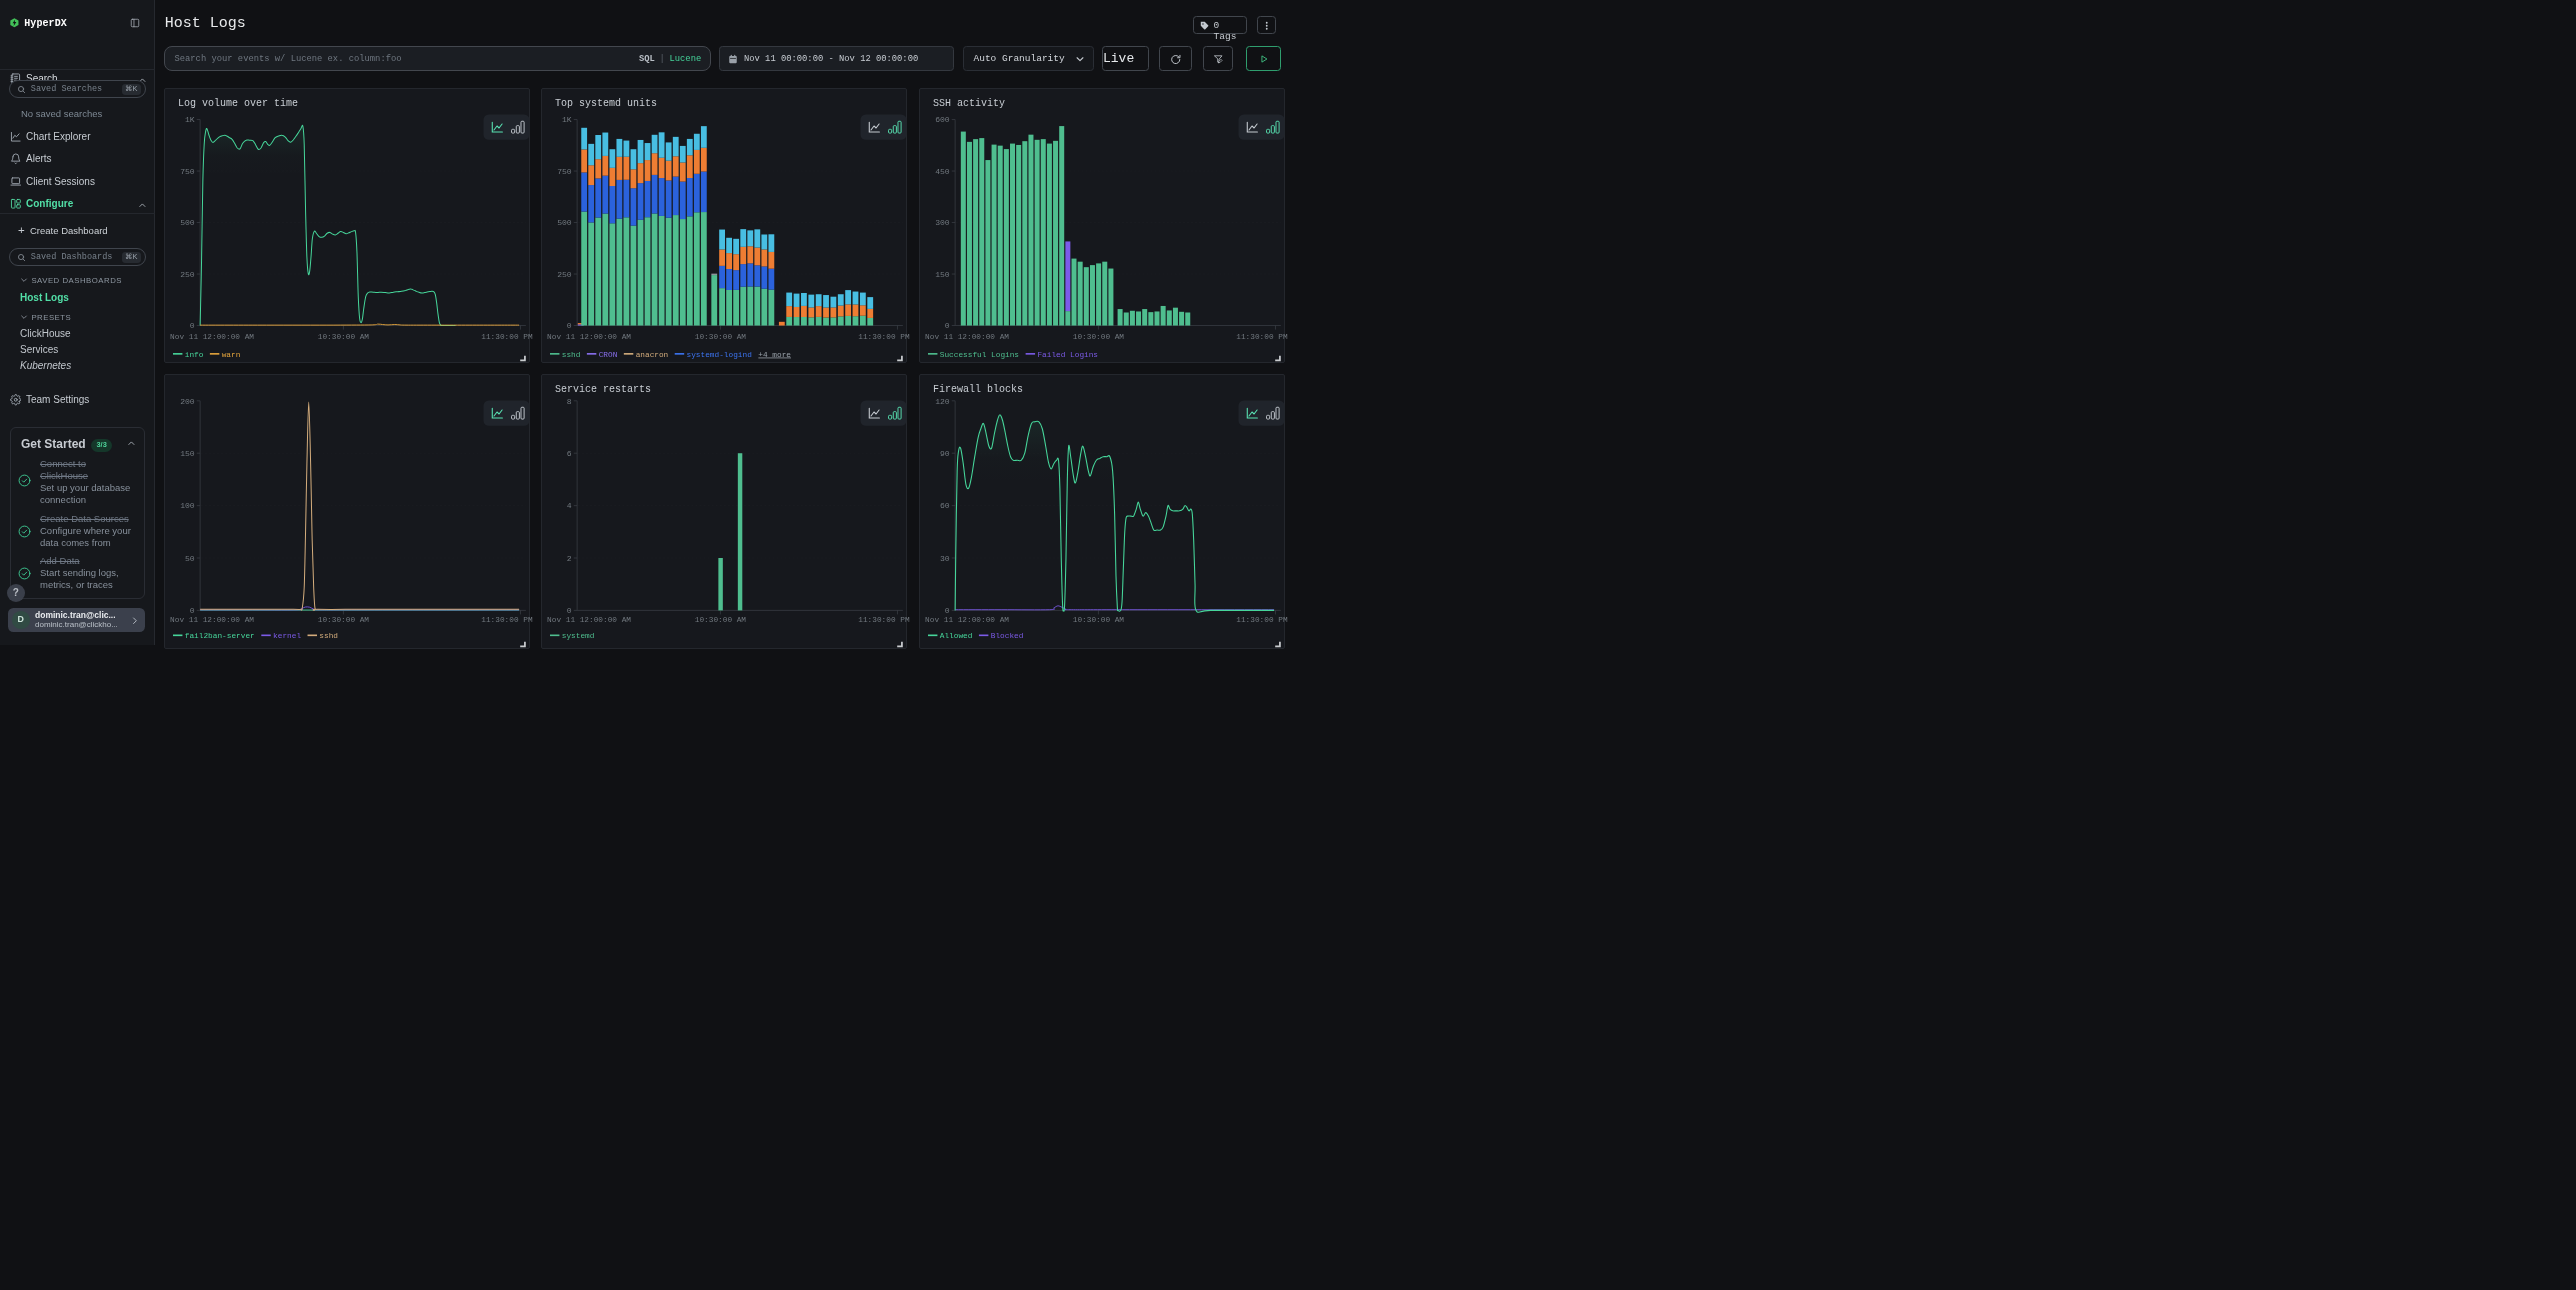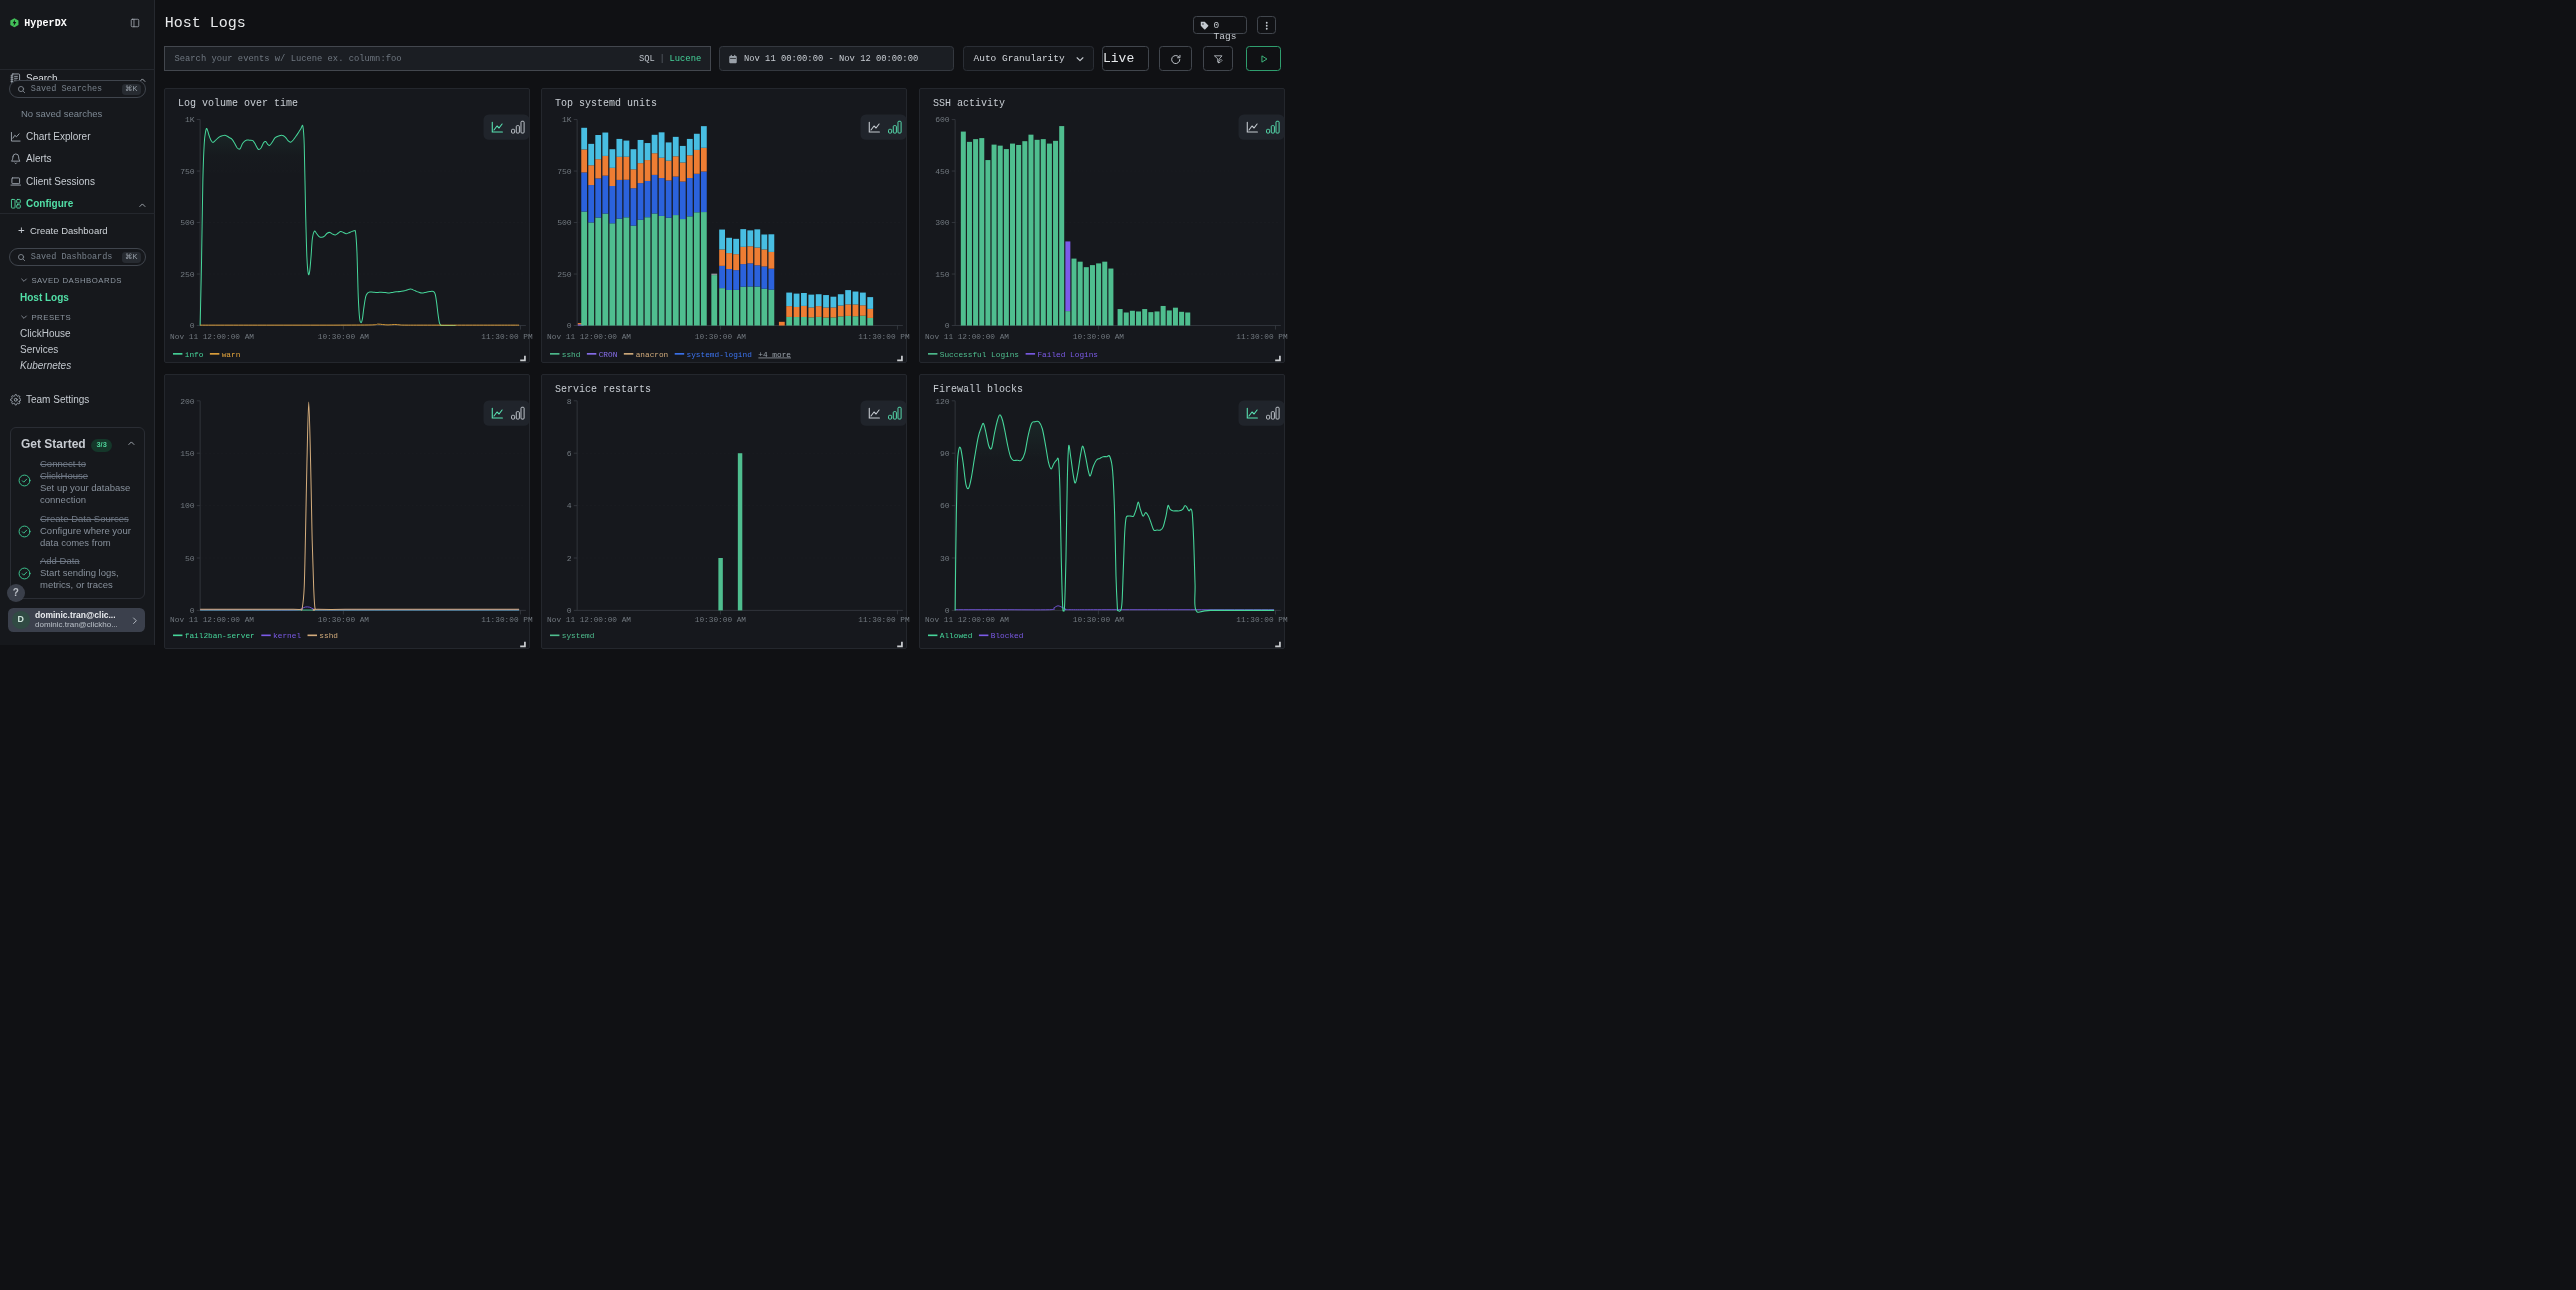--- a/index.html
+++ b/index.html
@@ -42,24 +42,24 @@
 .umail { font-size:8px; color:#BAC0C8; line-height:10px; }
 .uchev { position:absolute; right:5.4px; top:7.4px; }
 .main { position:absolute; left:156px; top:0; width:1132px; height:645px; background:#101114; font-family:"Liberation Mono",monospace; }
 .main > div { position:absolute; }
 .title { left:8.8px; top:15px; font-size:15px; color:#E8EAEC; }
 .tagsbtn { left:1037px; top:16px; width:54px; height:18px; border:0.7px solid #41464D; border-radius:3.4px; color:#C6CBD1; font-size:9.5px; }
 .tagsbtn svg { position:absolute; left:6px; top:4px; }
 .tagsbtn span { position:absolute; left:19.6px; top:2.7px; }
 .dotsbtn { left:1101px; top:16px; width:19px; height:18px; border:0.7px solid #41464D; border-radius:3.4px; text-align:center; }
 .dotsbtn svg { margin-top:4px; }
-.searchbox { left:8px; top:46px; width:547px; height:25px; background:#1B1E23; border:0.7px solid #43474E; border-radius:0;text-align:center; }
+.searchbox { left:8px; top:46px; width:547px; height:25px; background:#1B1E23; border:0.7px solid #43474E; border-radius:8px;text-align:center; }
 .sph { position:absolute; left:9.5px; top:6.8px; font-size:8.8px; color:#6F7780; }
 .sqlc { position:absolute; right:8.8px; top:6.8px; font-size:8.8px; }
-.sqlc b { color:#B9BfC6; font-weight:400; }
+.sqlc b { color:#B9BfC6; font-weight:700; }
 .sqlc .bar { color:#5A616A; margin:0 4.7px; }
 .sqlc .luc { color:#45D59B; }
 .datebox { left:563px; top:46px; width:235px; height:25px; background:#1B1E23; border:0.7px solid #34383F; border-radius:3.4px; color:#C6CBD1; font-size:8.8px; }
 .datebox svg { position:absolute; left:8px; top:7.4px; }
 .datebox span { position:absolute; left:24px; top:6.8px; }
 .granbox { left:807px; top:46px; width:131px; height:25px; background:#15171B; border:0.7px solid #2A2E35; border-radius:3.4px; color:#D3D7DC; font-size:9.5px; }
 .granbox span { position:absolute; left:9.5px; top:6px; }
 .granbox svg { position:absolute; right:8px; top:7.4px; }
 .livebtn { left:946px; top:46px; width:47px; height:25px; border:0.7px solid #41464D; border-radius:3.4px; color:#E6E9EC; font-size:13px; text-align:left; line-height:24px; }
 .iconbtn { top:46px; height:25px; border:0.7px solid #41464D; border-radius:3.4px; text-align:center; }

